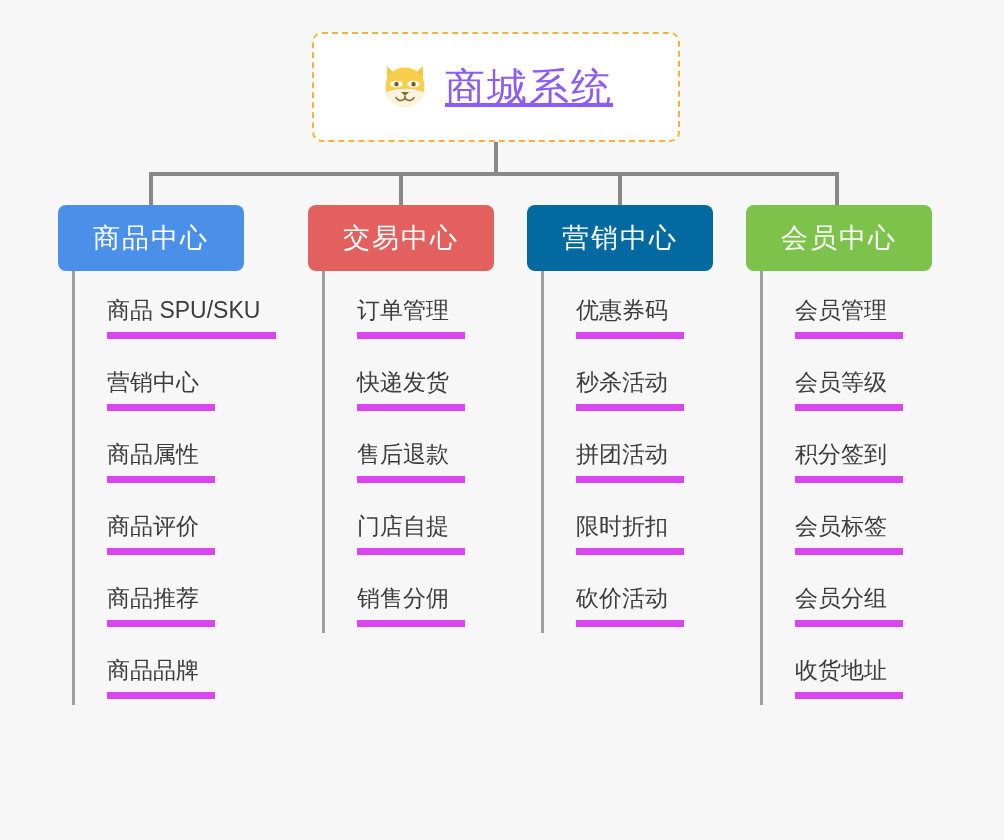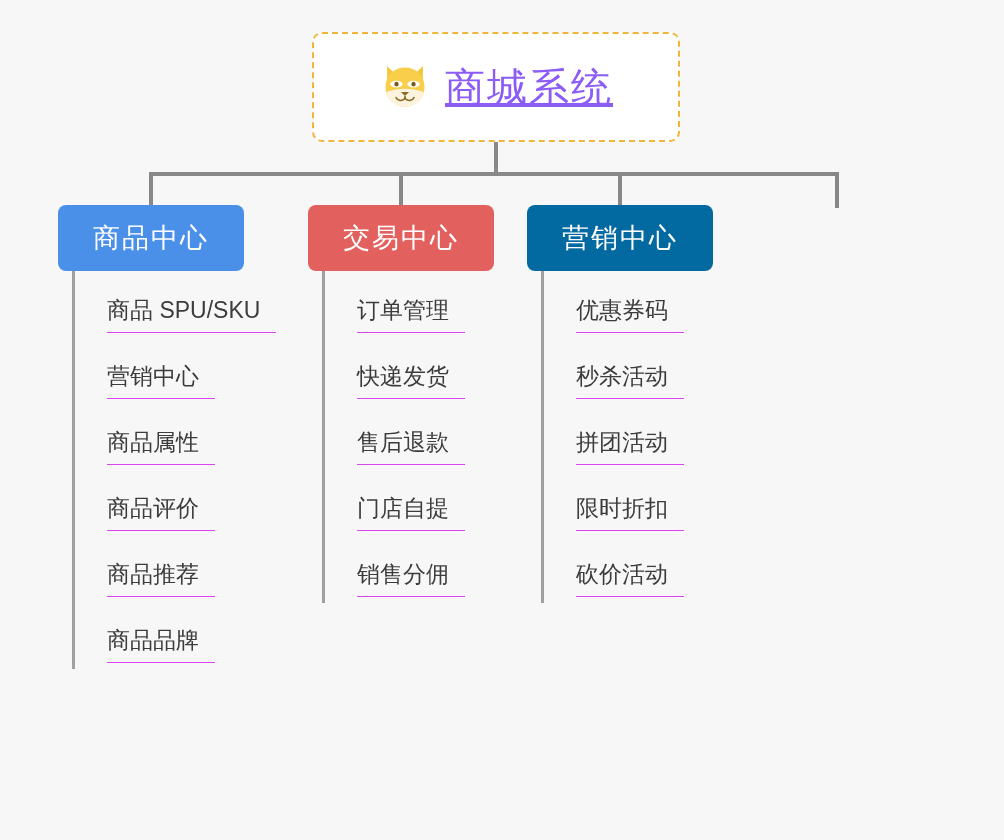--- a/index.html
+++ b/index.html
@@ -103,21 +103,21 @@
     margin-left: 0;
     padding: 26px 0 6px 32px;
     position: relative;
   }
   .leaf-text {
     font-size: 23px;
     color: #3c3c3c;
     line-height: 1;
     display: inline-block;
     padding: 0 16px 10px 0;
-    border-bottom: 1px solid #d946ef;
+    border-bottom: 7px solid #d946ef;
     white-space: nowrap;
   }
   .leaf.first { padding-top: 12px; }
 </style>
 </head>
 <body style="background: rgb(247, 247, 247);">
 
 <div class="diagram">
 
   <div class="root-node" style="border-color: rgb(242, 181, 60);">
@@ -178,14 +178,27 @@
     </div>
     <div class="leaf-wrap">
       <div class="leaf first"><span class="leaf-text">优惠券码</span></div>
       <div class="leaf"><span class="leaf-text">秒杀活动</span></div>
       <div class="leaf"><span class="leaf-text">拼团活动</span></div>
       <div class="leaf"><span class="leaf-text">限时折扣</span></div>
       <div class="leaf"><span class="leaf-text">砍价活动</span></div>
     </div>
   </div>
 
+  <div class="column col-4">
+    <div class="cat-header" style="background: rgb(124, 194, 75);">
+      <span>会员中心</span>
+    </div>
+    <div class="leaf-wrap">
+      <div class="leaf first"><span class="leaf-text">会员管理</span></div>
+      <div class="leaf"><span class="leaf-text">会员等级</span></div>
+      <div class="leaf"><span class="leaf-text">积分签到</span></div>
+      <div class="leaf"><span class="leaf-text">会员标签</span></div>
+      <div class="leaf"><span class="leaf-text">会员分组</span></div>
+      <div class="leaf"><span class="leaf-text">收货地址</span></div>
+    </div>
+  </div>
 
 </div>
 
 </body></html>

